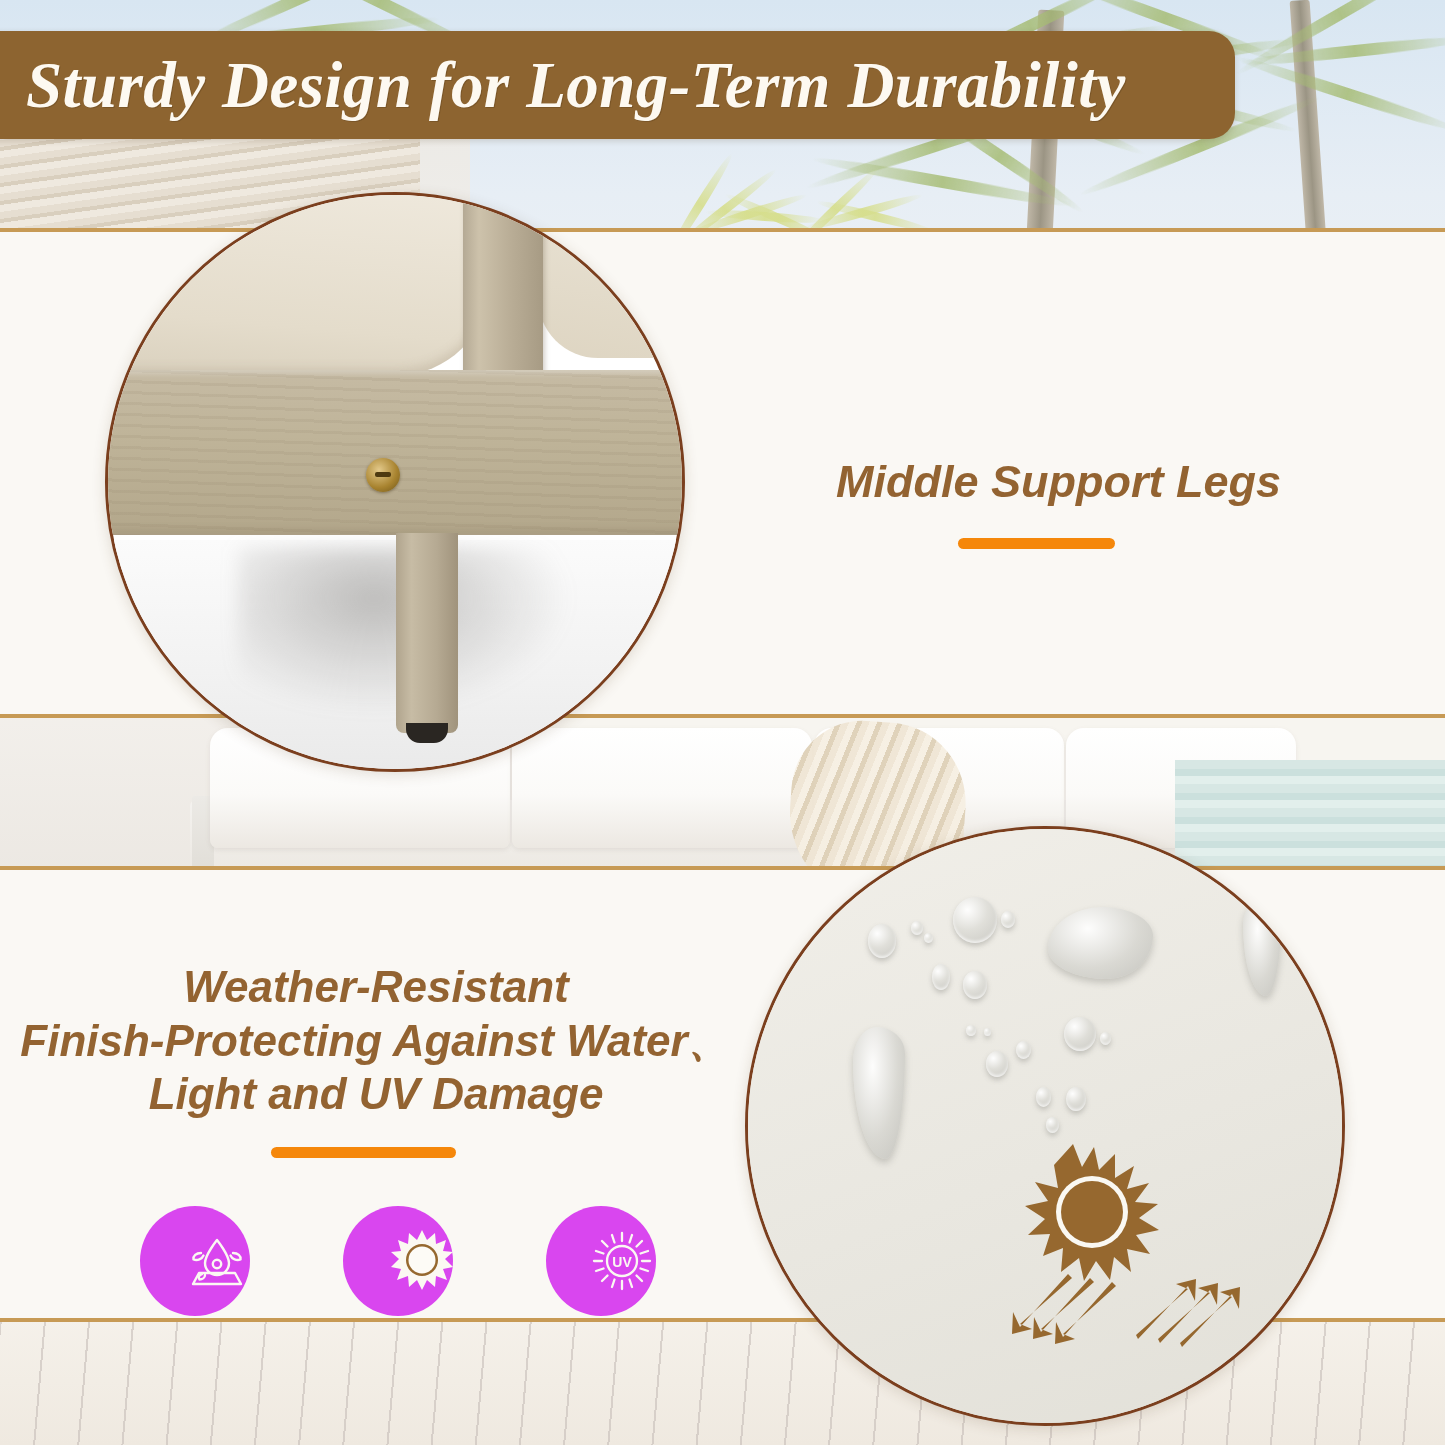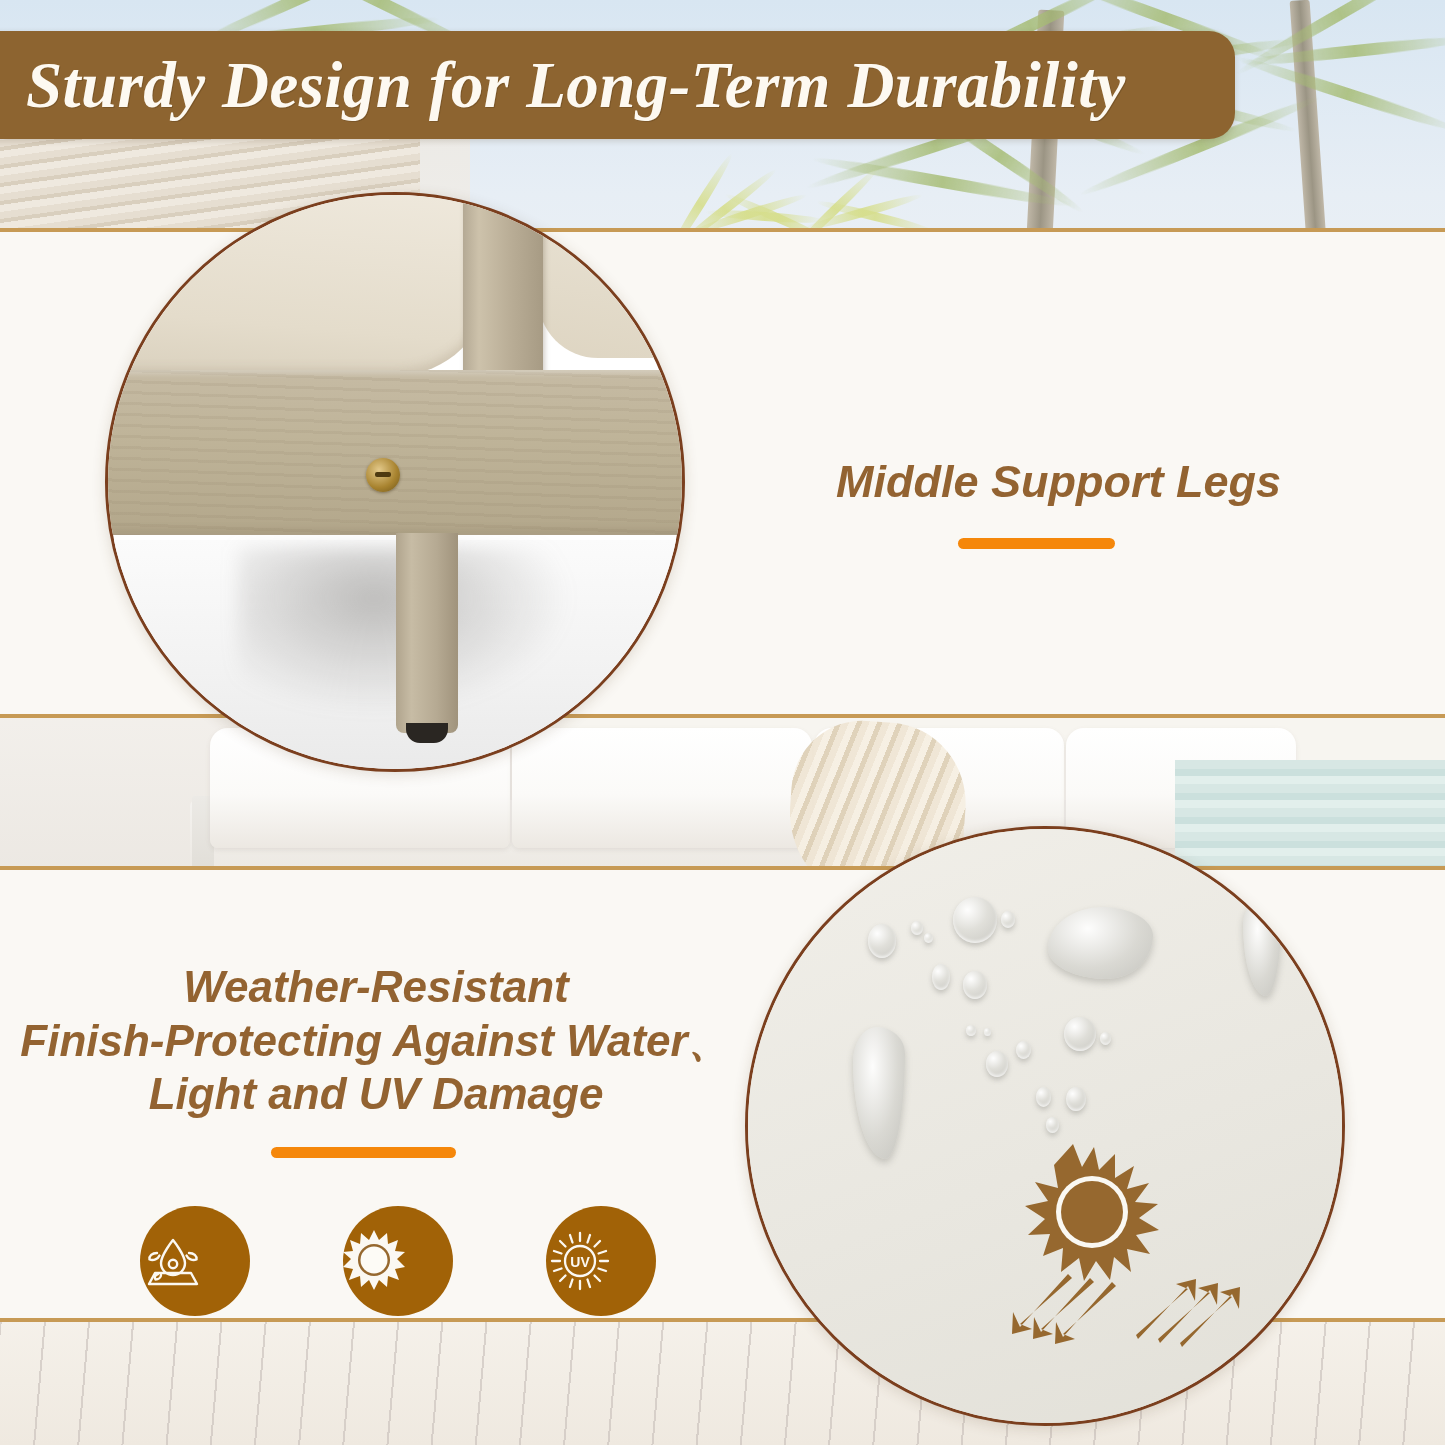--- a/index.html
+++ b/index.html
@@ -149,22 +149,22 @@
   #co-bottom .callout-title{ font-size:44px; }
   #co-bottom .bar{ width:185px; margin:26px auto 0 255px; }
 
   
   .icon-row{
     position:absolute; left:140px; top:1206px; z-index:30;
     display:flex; gap:93px; align-items:center;
   }
   .icon-circle{
     width:110px; height:110px; border-radius:50%;
-    background:#a16207;
-    display:flex; align-items:center; justify-content:flex-start;
+    background:#d946ef;
+    display:flex; align-items:center; justify-content:flex-end;
   }
   .icon-circle svg{ display:block; }
 
   
   .photo-circle{
     position:absolute; border-radius:50%; overflow:hidden;
     border:3px solid #7b3f1e; z-index:35;
     box-shadow:0 3px 14px rgba(90,60,30,.16);
   }
   

